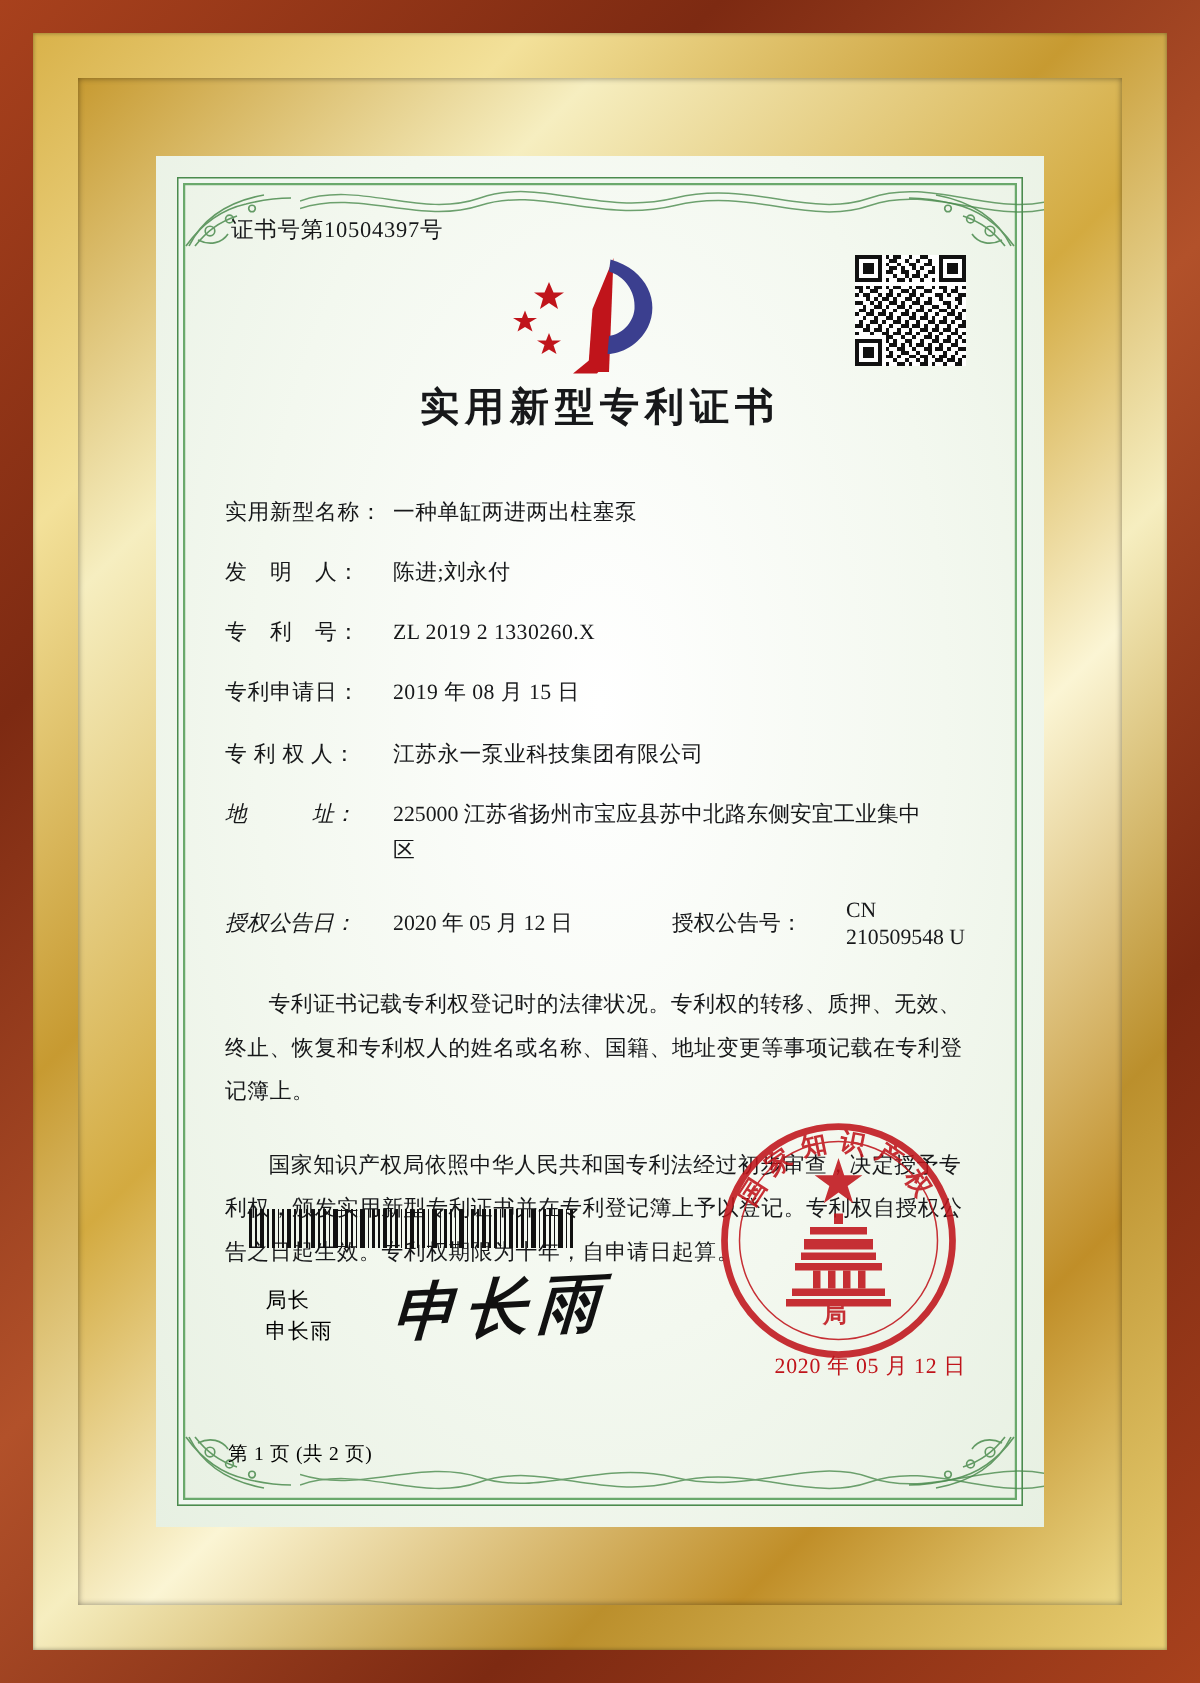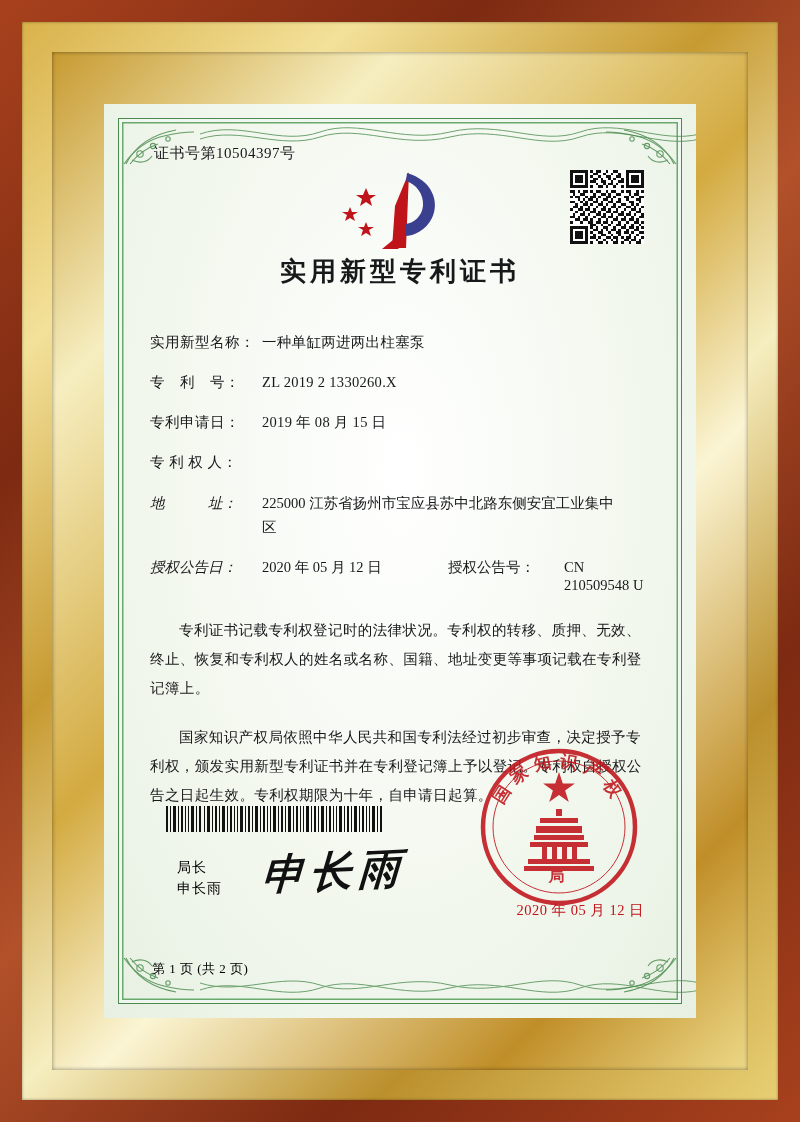--- a/index.html
+++ b/index.html
@@ -105,21 +105,21 @@
   }
 
   .fields {
     margin-top: 44px;
     font-size: 14.5px;
     line-height: 1.25;
   }
   .field {
     display: flex;
     margin-bottom: 22px;
-    align-items: flex-start;
+    align-items: center;
   }
   .f-label {
     width: 112px;
     flex: 0 0 112px;
     white-space: pre;
     letter-spacing: .5px;
   }
   .f-value {
     flex: 1;
     letter-spacing: .3px;
@@ -528,33 +528,38 @@
 
           <div class="title">实用新型专利证书</div>
 
           <div class="fields">
 
             <div class="field">
               <div class="f-label">实用新型名称：</div>
               <div class="f-value">一种单缸两进两出柱塞泵</div>
             </div>
 
+            <div class="field">
+              <div class="f-label">发　明　人：</div>
+              <div class="f-value">陈进;刘永付</div>
+            </div>
 
             <div class="field">
               <div class="f-label">专　利　号：</div>
               <div class="f-value">ZL 2019 2 1330260.X</div>
             </div>
 
             <div class="field">
               <div class="f-label">专利申请日：</div>
               <div class="f-value">2019 年 08 月 15 日</div>
             </div>
 
             <div class="field">
               <div class="f-label">专 利 权 人：</div>
+              <div class="f-value">江苏永一泵业科技集团有限公司</div>
             </div>
 
             <div class="field addr-wrap" style="display:block;">
               <div class="field-row2">
                 <div class="f-label2">地　　　址：</div>
                 <div class="f-value3">225000 江苏省扬州市宝应县苏中北路东侧安宜工业集中</div>
               </div>
               <div class="cont">区</div>
             </div>
 

